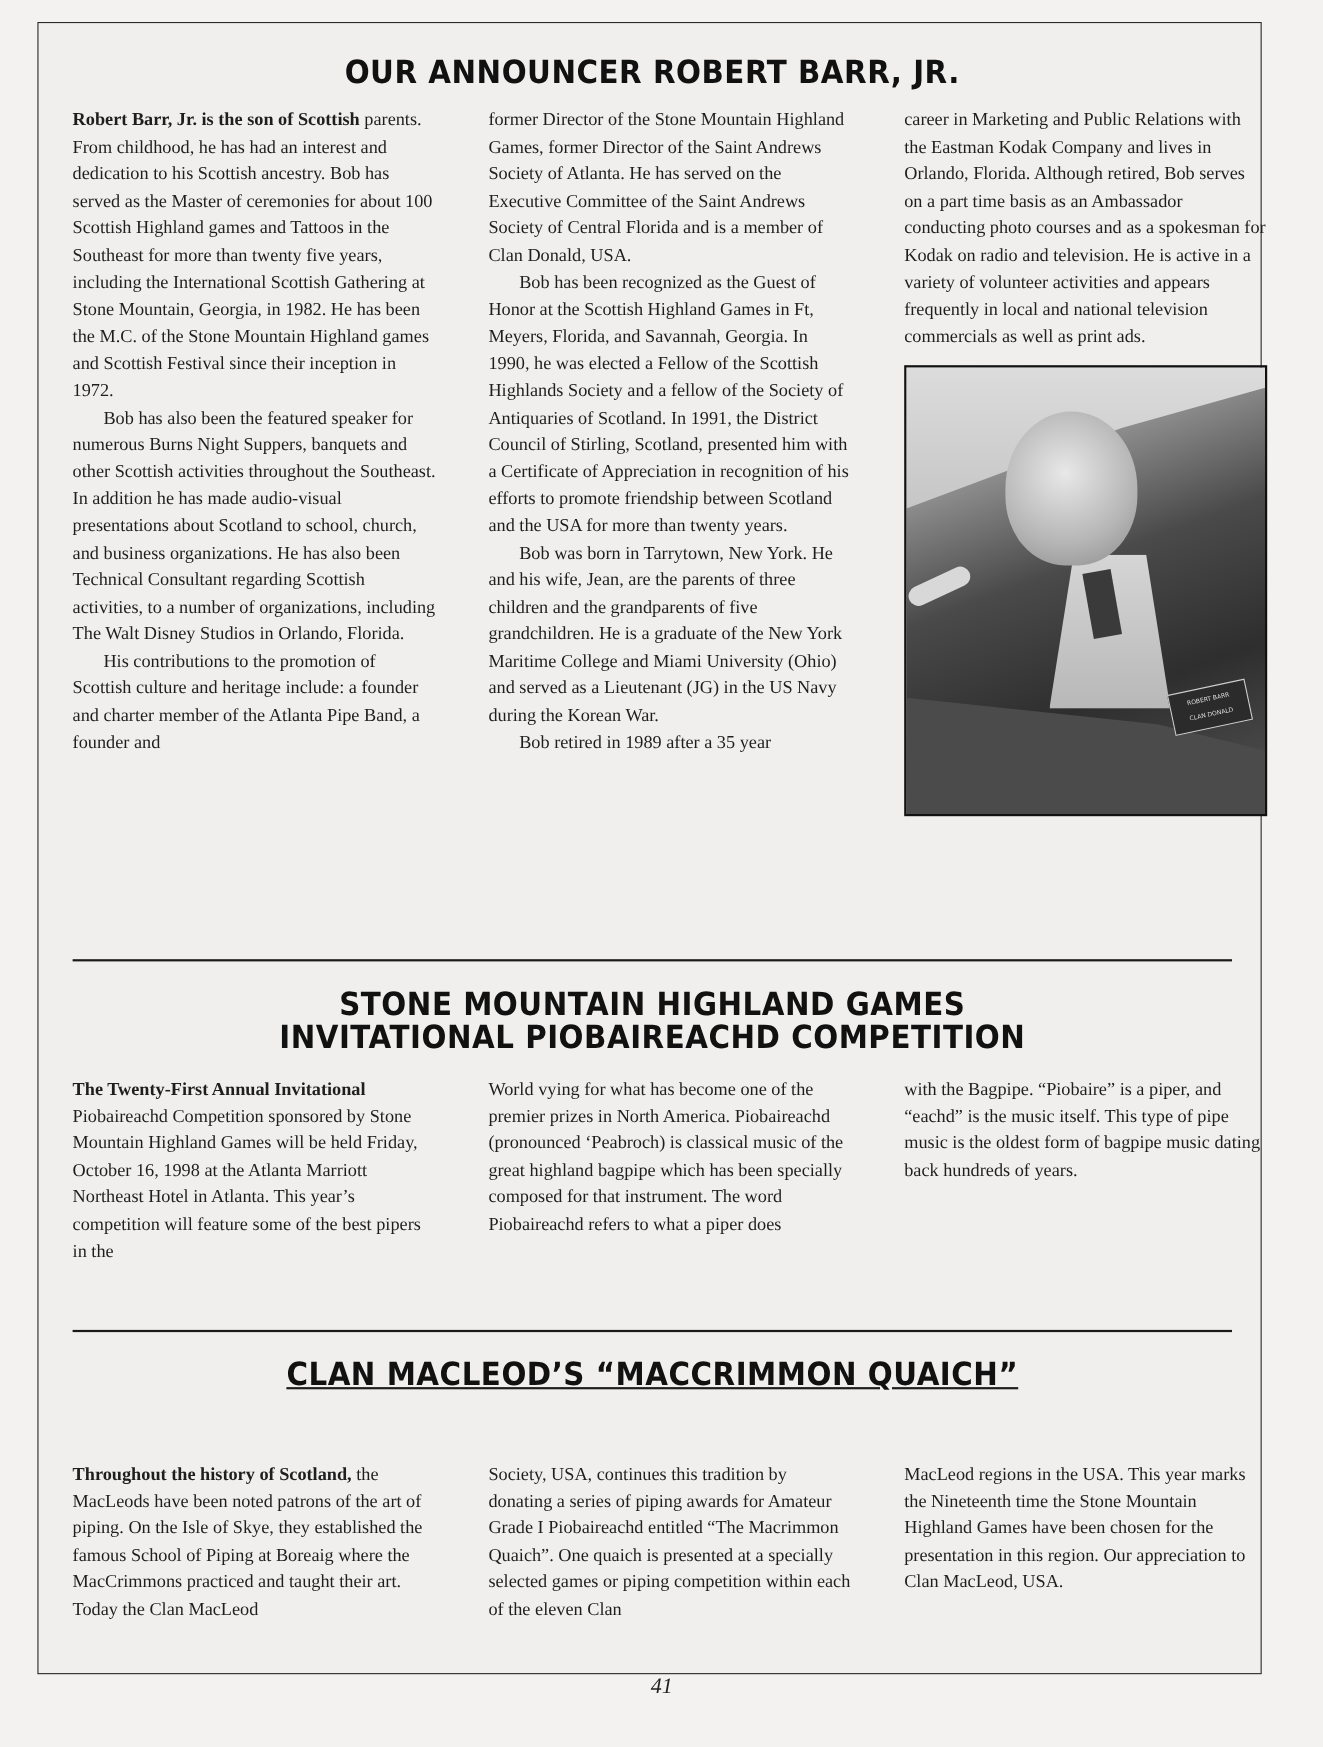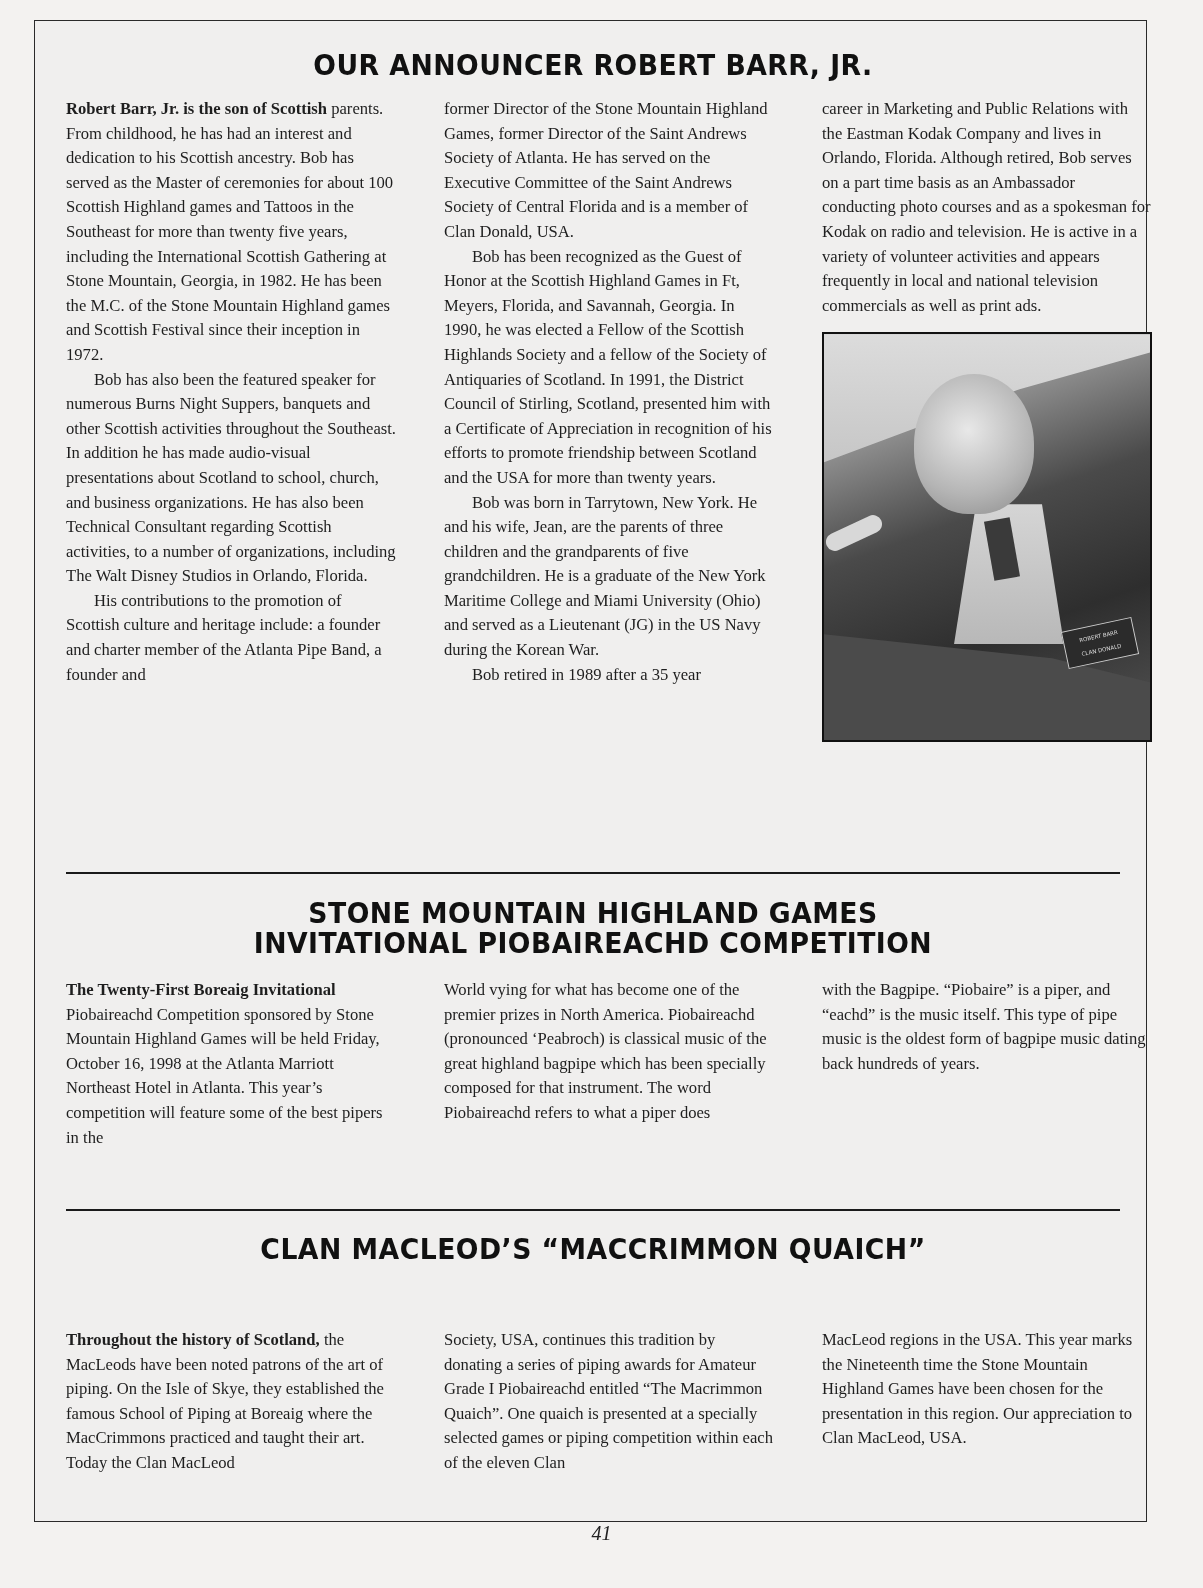--- a/index.html
+++ b/index.html
@@ -89,34 +89,34 @@
   </div>
 </div>
 
 <div class="rule" style="top:872px;"></div>
 
 <div class="section" style="top:898px;">
   <h2 class="headline h2">STONE MOUNTAIN HIGHLAND GAMES</h2>
   <h2 class="headline h2">INVITATIONAL PIOBAIREACHD COMPETITION</h2>
   <div class="columns" style="top:80px;">
     <div class="col">
-      <p><span class="lead">The Twenty-First Boreaig Invitational</span> <span>Piobaireachd Competition sponsored by Stone Mountain Highland Games will be held Friday, October 16, 1998 at the Atlanta Marriott Northeast Hotel in Atlanta. This year’s competition will feature some of the best pipers in the</span></p>
+      <p><span class="lead">The Twenty-First Annual Invitational</span> <span>Piobaireachd Competition sponsored by Stone Mountain Highland Games will be held Friday, October 16, 1998 at the Atlanta Marriott Northeast Hotel in Atlanta. This year’s competition will feature some of the best pipers in the</span></p>
     </div>
     <div class="col">
       <p>World vying for what has become one of the premier prizes in North America. Piobaireachd (pronounced ‘Peabroch) is classical music of the great highland bagpipe which has been specially composed for that instrument. The word Piobaireachd refers to what a piper does</p>
     </div>
     <div class="col">
       <p>with the Bagpipe. “Piobaire” is a piper, and “eachd” is the music itself. This type of pipe music is the oldest form of bagpipe music dating back hundreds of years.</p>
     </div>
   </div>
 </div>
 
 <div class="rule" style="top:1209px;"></div>
 
-<div class="section" style="top:1234px;">
+<div class="section" style="top:1234px;text-decoration:underline;">
   <h2 class="headline h2">CLAN MACLEOD’S “MACCRIMMON QUAICH”</h2>
   <div class="columns" style="top:50px;margin-top:44px;">
     <div class="col">
       <p><span class="lead">Throughout the history of Scotland,</span> <span>the MacLeods have been noted patrons of the art of piping. On the Isle of Skye, they established the famous School of Piping at Boreaig where the MacCrimmons practiced and taught their art. Today the Clan MacLeod</span></p>
     </div>
     <div class="col">
       <p>Society, USA, continues this tradition by donating a series of piping awards for Amateur Grade I Piobaireachd entitled “The Macrimmon Quaich”. One quaich is presented at a specially selected games or piping competition within each of the eleven Clan</p>
     </div>
     <div class="col">
       <p>MacLeod regions in the USA. This year marks the Nineteenth time the Stone Mountain Highland Games have been chosen for the presentation in this region. Our appreciation to Clan MacLeod, USA.</p>

